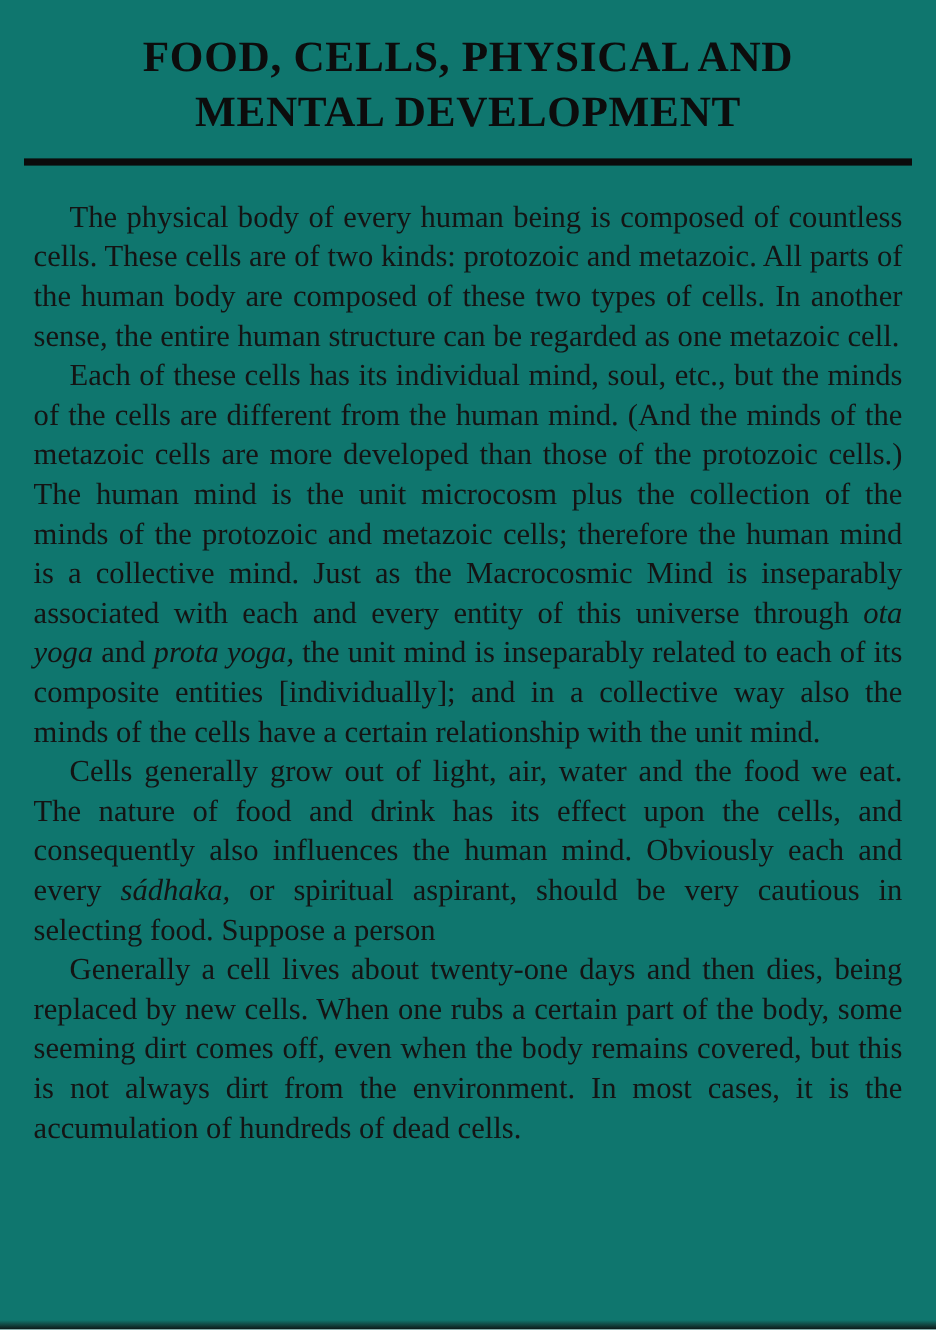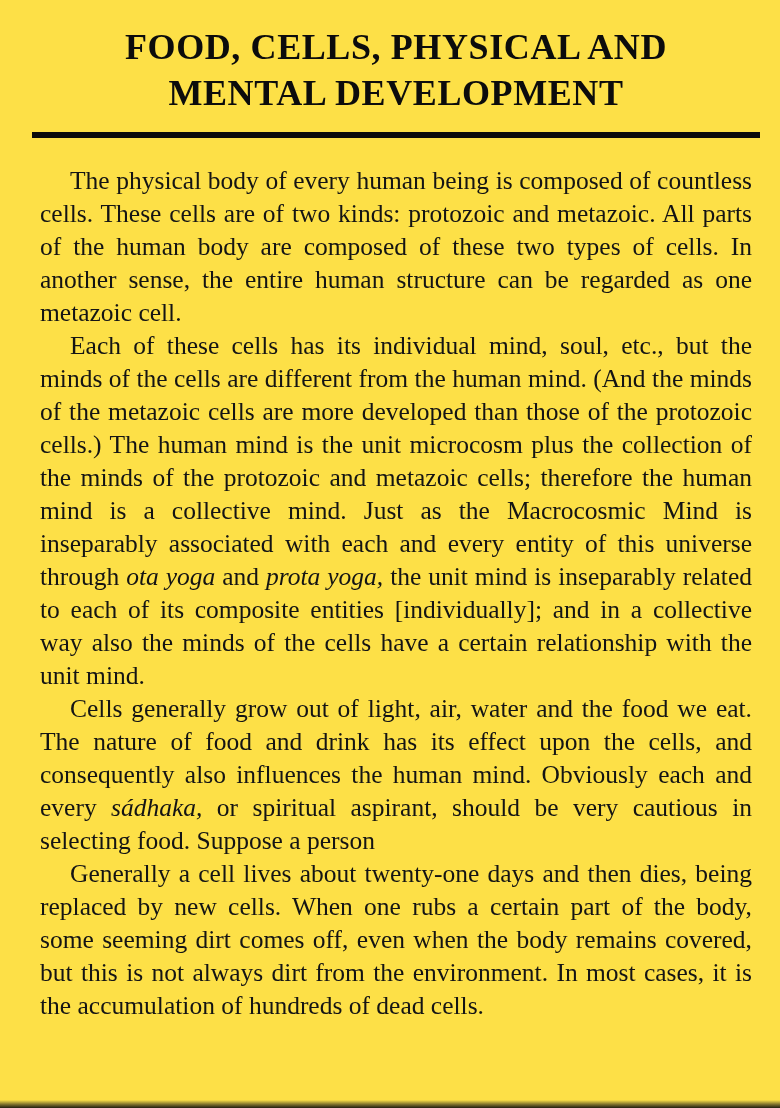--- a/index.html
+++ b/index.html
@@ -5,24 +5,24 @@
   html, body {
     margin: 0;
     padding: 0;
     background: #ffffff;
   }
   .page {
     position: relative;
     width: 780px;
     height: 1108px;
     box-sizing: border-box;
-    background: #fde047;
+    background: #0f766e;
     color: #151515;
     font-family: "Liberation Serif", serif;
-    padding: 16px 28px 0 40px;
+    padding: 16px 28px 0 28px;
     overflow: hidden;
   }
   .title {
     margin: 8px 0 0 0;
     font-size: 36px;
     font-weight: 700;
     line-height: 1.28;
     text-align: center;
     letter-spacing: 0.6px;
     white-space: pre-line;

